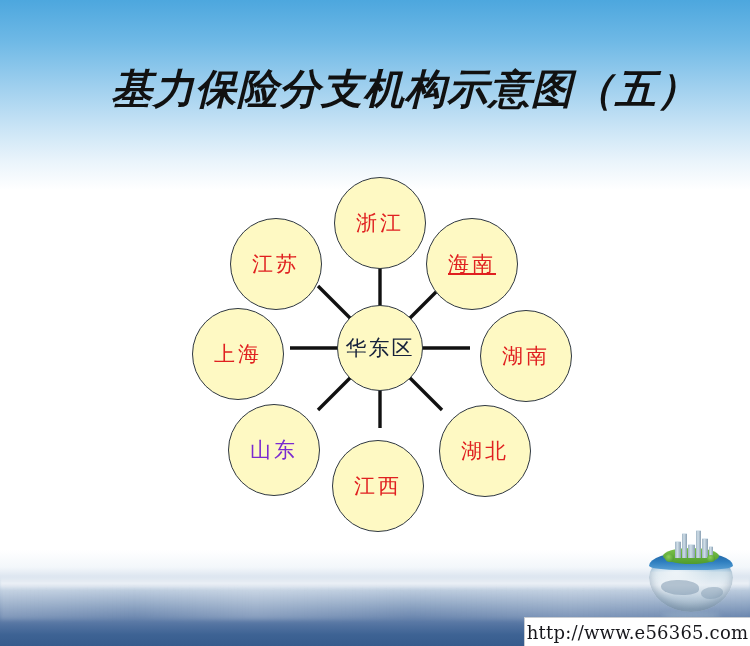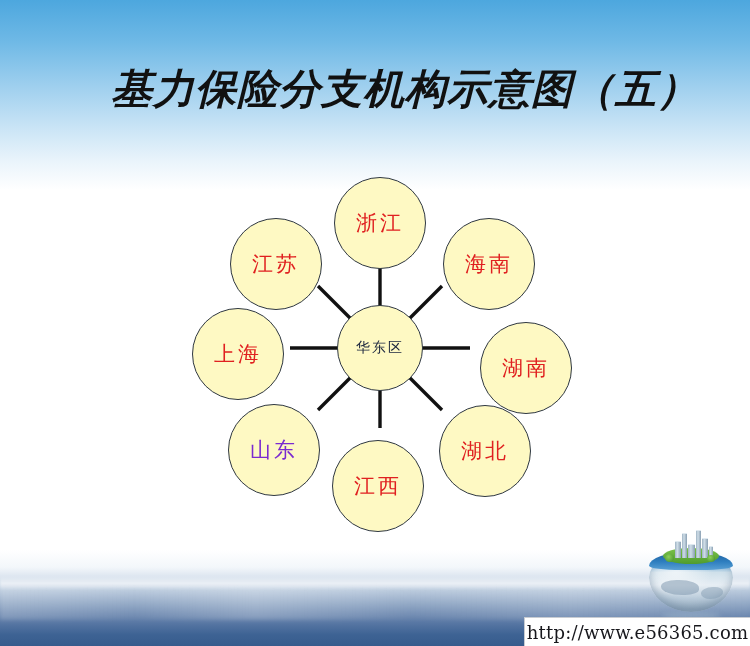--- a/index.html
+++ b/index.html
@@ -116,21 +116,21 @@
   .node-satellite {
     width: 92px;
     height: 92px;
     font-size: 21px;
     color: #e02020;
     letter-spacing: 3px;
   }
   .node-hub {
     width: 86px;
     height: 86px;
-    font-size: 14px;
+    font-size: 21px;
     color: #16213b;
     letter-spacing: 2px;
   }
   .node-shandong { color: #7b2bd0; }
 
   
   .logo {
     position: absolute;
     left: 645px;
     top: 524px;
@@ -249,25 +249,25 @@
         <line x1="200" y1="180" x2="138" y2="242"></line>
         <line x1="200" y1="180" x2="110" y2="180"></line>
         <line x1="200" y1="180" x2="138" y2="118"></line>
       </g>
     </svg>
 
     <div class="node node-satellite" style="left:154px; top:9px;">
       <span>浙江</span>
     </div>
 
-    <div class="node node-satellite" style="left:263px; top:50px;">
+    <div class="node node-satellite" style="left:246px; top:50px;text-decoration:underline;">
       <span>海南</span>
     </div>
 
-    <div class="node node-satellite" style="left:300px; top:154px;">
+    <div class="node node-satellite" style="left:300px; top:142px;">
       <span>湖南</span>
     </div>
 
     <div class="node node-satellite" style="left:259px; top:237px;">
       <span>湖北</span>
     </div>
 
     <div class="node node-satellite node-shandong" style="left:48px; top:236px;">
       <span>山东</span>
     </div>

